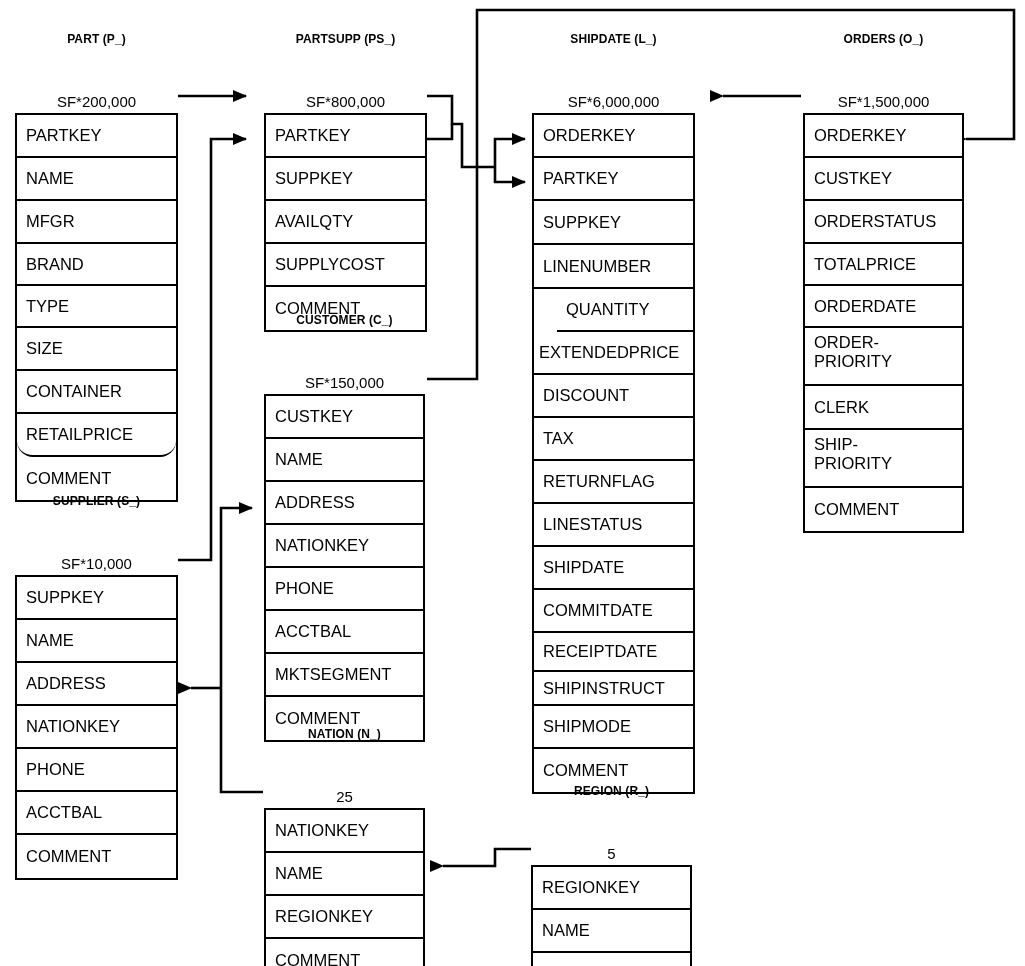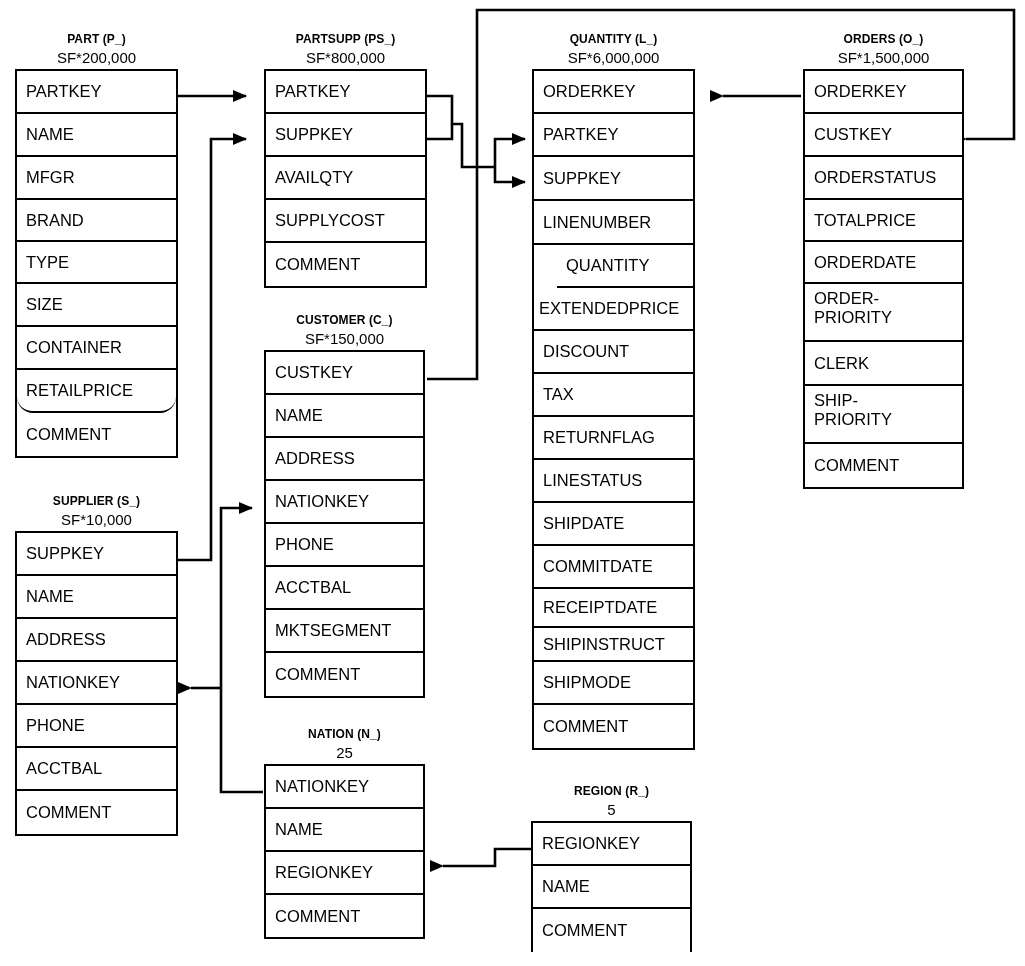--- a/index.html
+++ b/index.html
@@ -22,20 +22,21 @@
     font-size:12px;
     letter-spacing:.1px;
     line-height:19px;
     white-space:nowrap;
   }
   .tbl-card{
     text-align:center;
     font-size:15px;
     line-height:18px;
     white-space:nowrap;
+    margin-top:44px;
   }
   .tbl-box{
     border:2.5px solid #000;
     background:#fff;
     box-sizing:border-box;
     margin-top:2px;
   }
   .tbl-box.clipped{border-bottom:none;}
   .fld{
     border-bottom:2px solid #000;
@@ -117,21 +118,21 @@
     <div class="tbl-box">
       <div class="fld" style="height:43px;">PARTKEY</div>
       <div class="fld" style="height:43px;">SUPPKEY</div>
       <div class="fld" style="height:43px;">AVAILQTY</div>
       <div class="fld" style="height:43px;">SUPPLYCOST</div>
       <div class="fld" style="height:43px;">COMMENT</div>
     </div>
   </div>
 
   <div class="tbl" style="left:532px;top:30px;width:163px;">
-    <div class="tbl-title">QUANTITY (L_)</div>
+    <div class="tbl-title">SHIPDATE (L_)</div>
     <div class="tbl-card">SF*6,000,000</div>
     <div class="tbl-box">
       <div class="fld" style="height:43px;">ORDERKEY</div>
       <div class="fld" style="height:43px;">PARTKEY</div>
       <div class="fld" style="height:44px;">SUPPKEY</div>
       <div class="fld" style="height:44px;">LINENUMBER</div>
       <div class="fld" style="height:43px;margin-left:23px;">QUANTITY</div>
       <div class="fld overflow" style="height:43px;padding-left:5px;">EXTENDEDPRICE</div>
       <div class="fld" style="height:43px;">DISCOUNT</div>
       <div class="fld" style="height:43px;">TAX</div>

